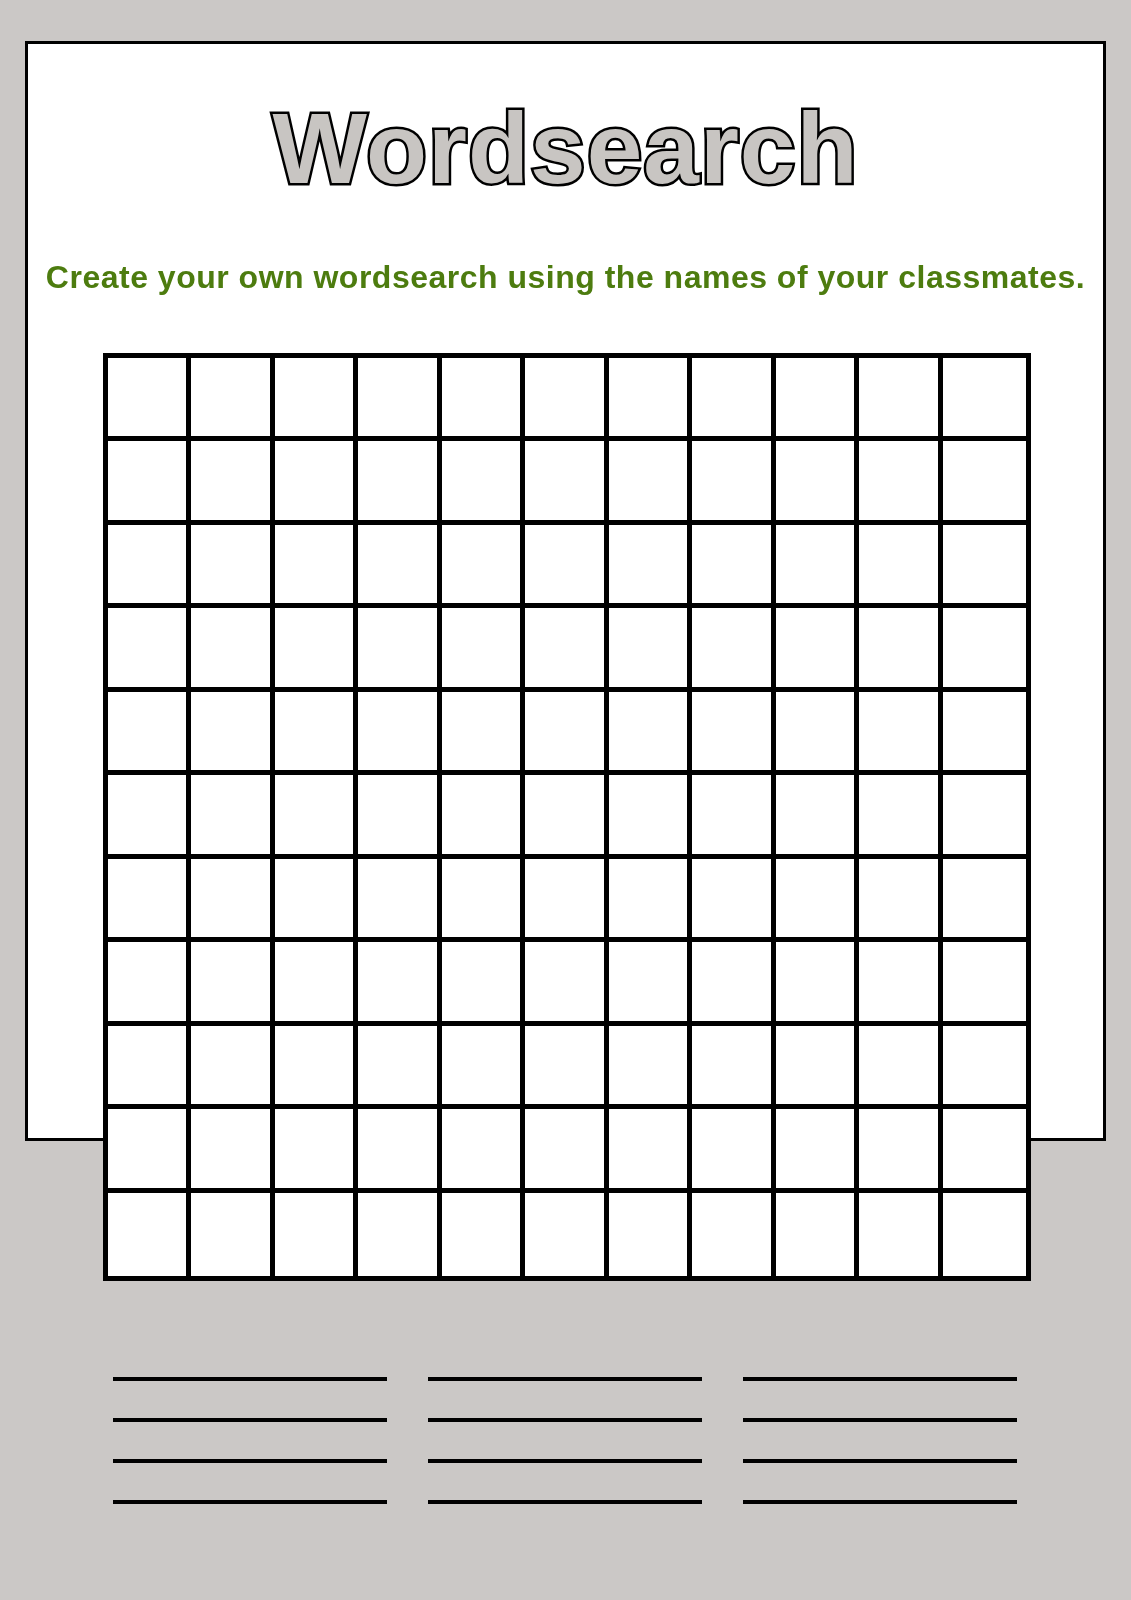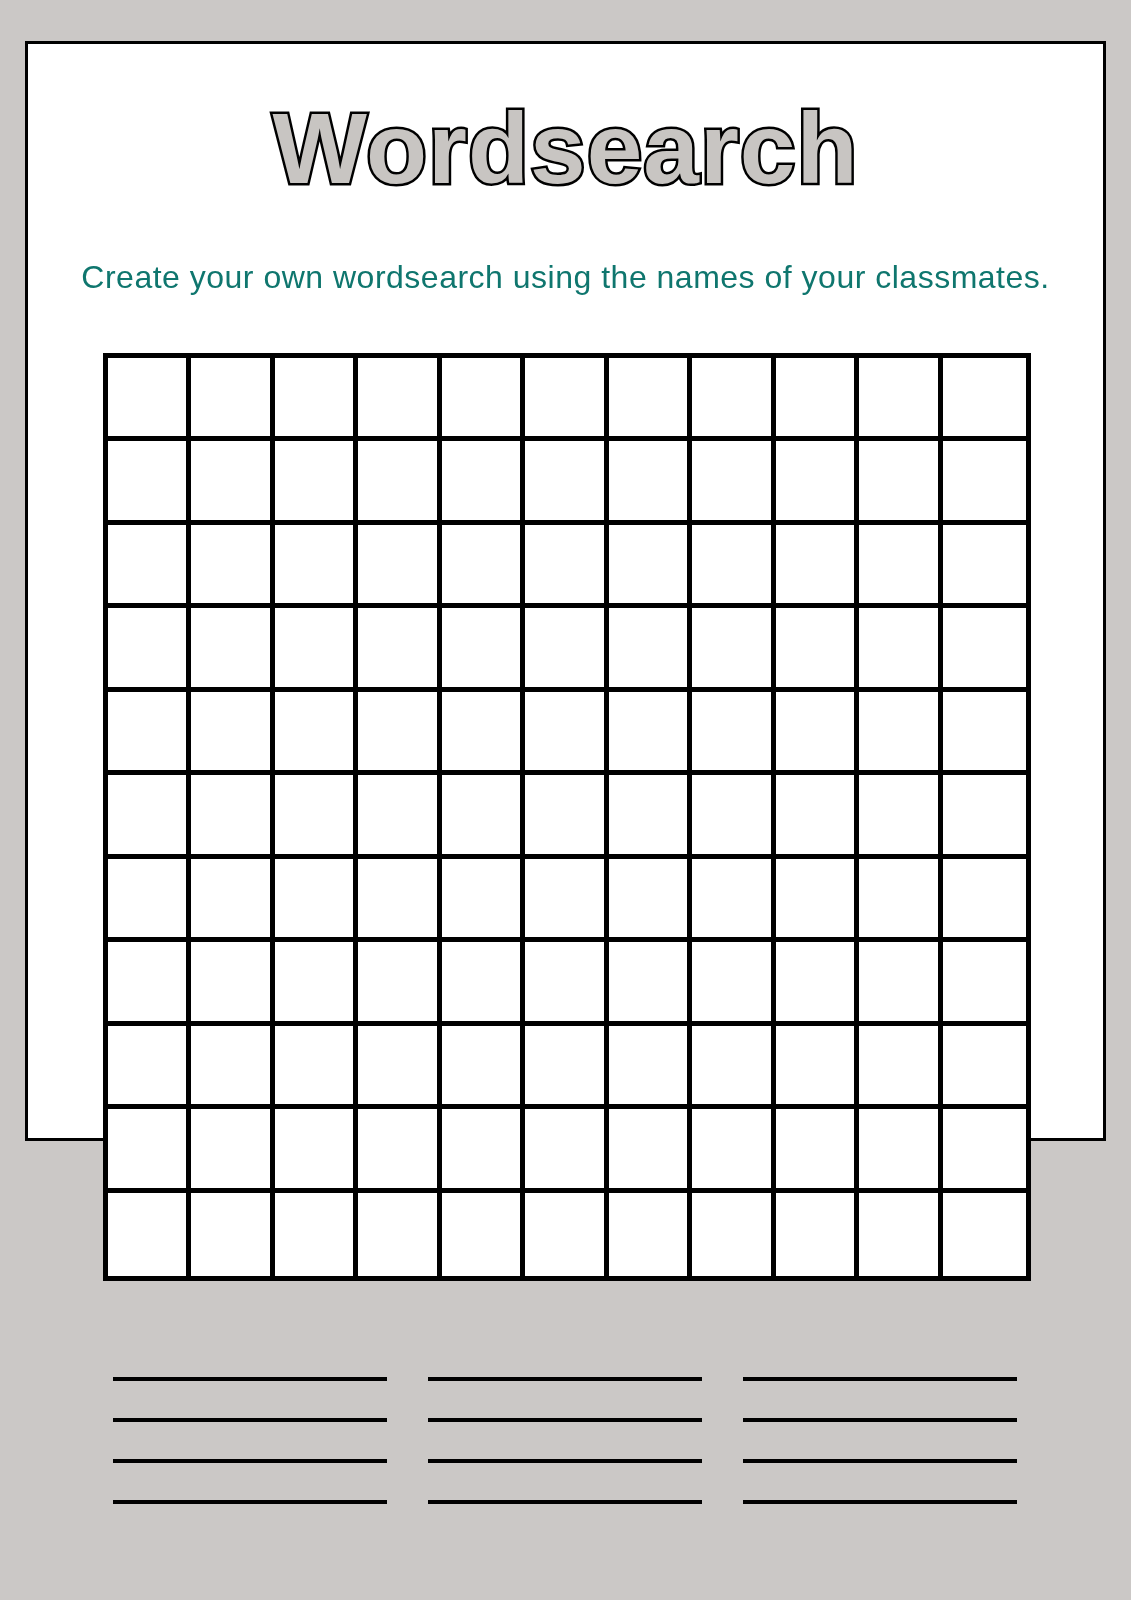--- a/index.html
+++ b/index.html
@@ -37,24 +37,24 @@
     letter-spacing:1px;
     color:var(--title-fill);
     -webkit-text-stroke:5px var(--title-outline);
     paint-order:stroke fill;
   }
   .subtitle{
     position:absolute;
     top:217px; left:0; right:0;
     text-align:center;
     font-size:32px;
-    font-weight:400;
+    font-weight:700;
     line-height:1;
     letter-spacing:0.5px;
-    color:#0f766e;
+    color:#4d7c0f;
   }
   .ws-grid{
     position:absolute;
     left:75px; top:309px;
     width:928px; height:928px;
     display:grid;
     border:5px solid var(--grid-line);
     background:var(--page-bg);
   }
   .ws-cell{

